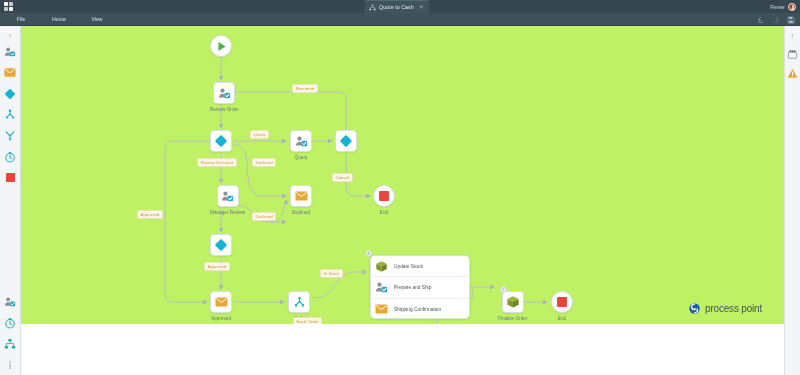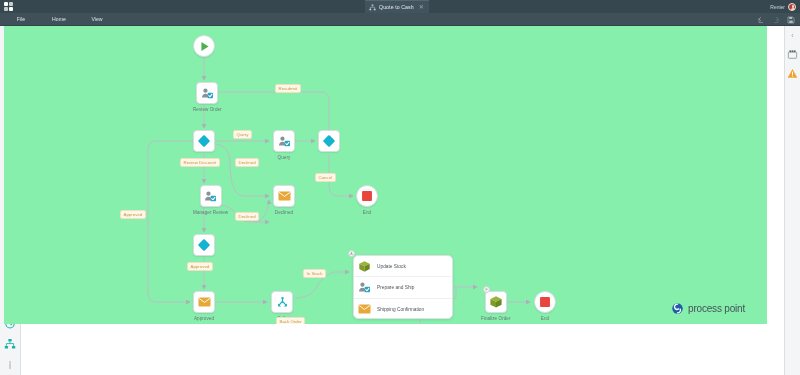--- a/index.html
+++ b/index.html
@@ -100,23 +100,23 @@
     display: flex; flex-direction: column; align-items: center;
   }
   .rb-item {
     width: 16px; height: 19px;
     display: flex; align-items: center; justify-content: center; cursor: pointer;
   }
   .rb-collapse { color: #9aa3a8; font-size: 7px; }
 
   
   .canvas {
-    position: absolute; left: 4px; top: 26px;
+    position: absolute; left: 21px; top: 26px;
     width: 763px; height: 298px;
-    background: #86efac;
+    background: #bef264;
     overflow: hidden;
   }
   .canvas-svg { position: absolute; left: 0; top: 0; }
 
   
   .node {
     position: absolute;
     display: flex; flex-direction: column; align-items: center;
   }
   .node-box {

